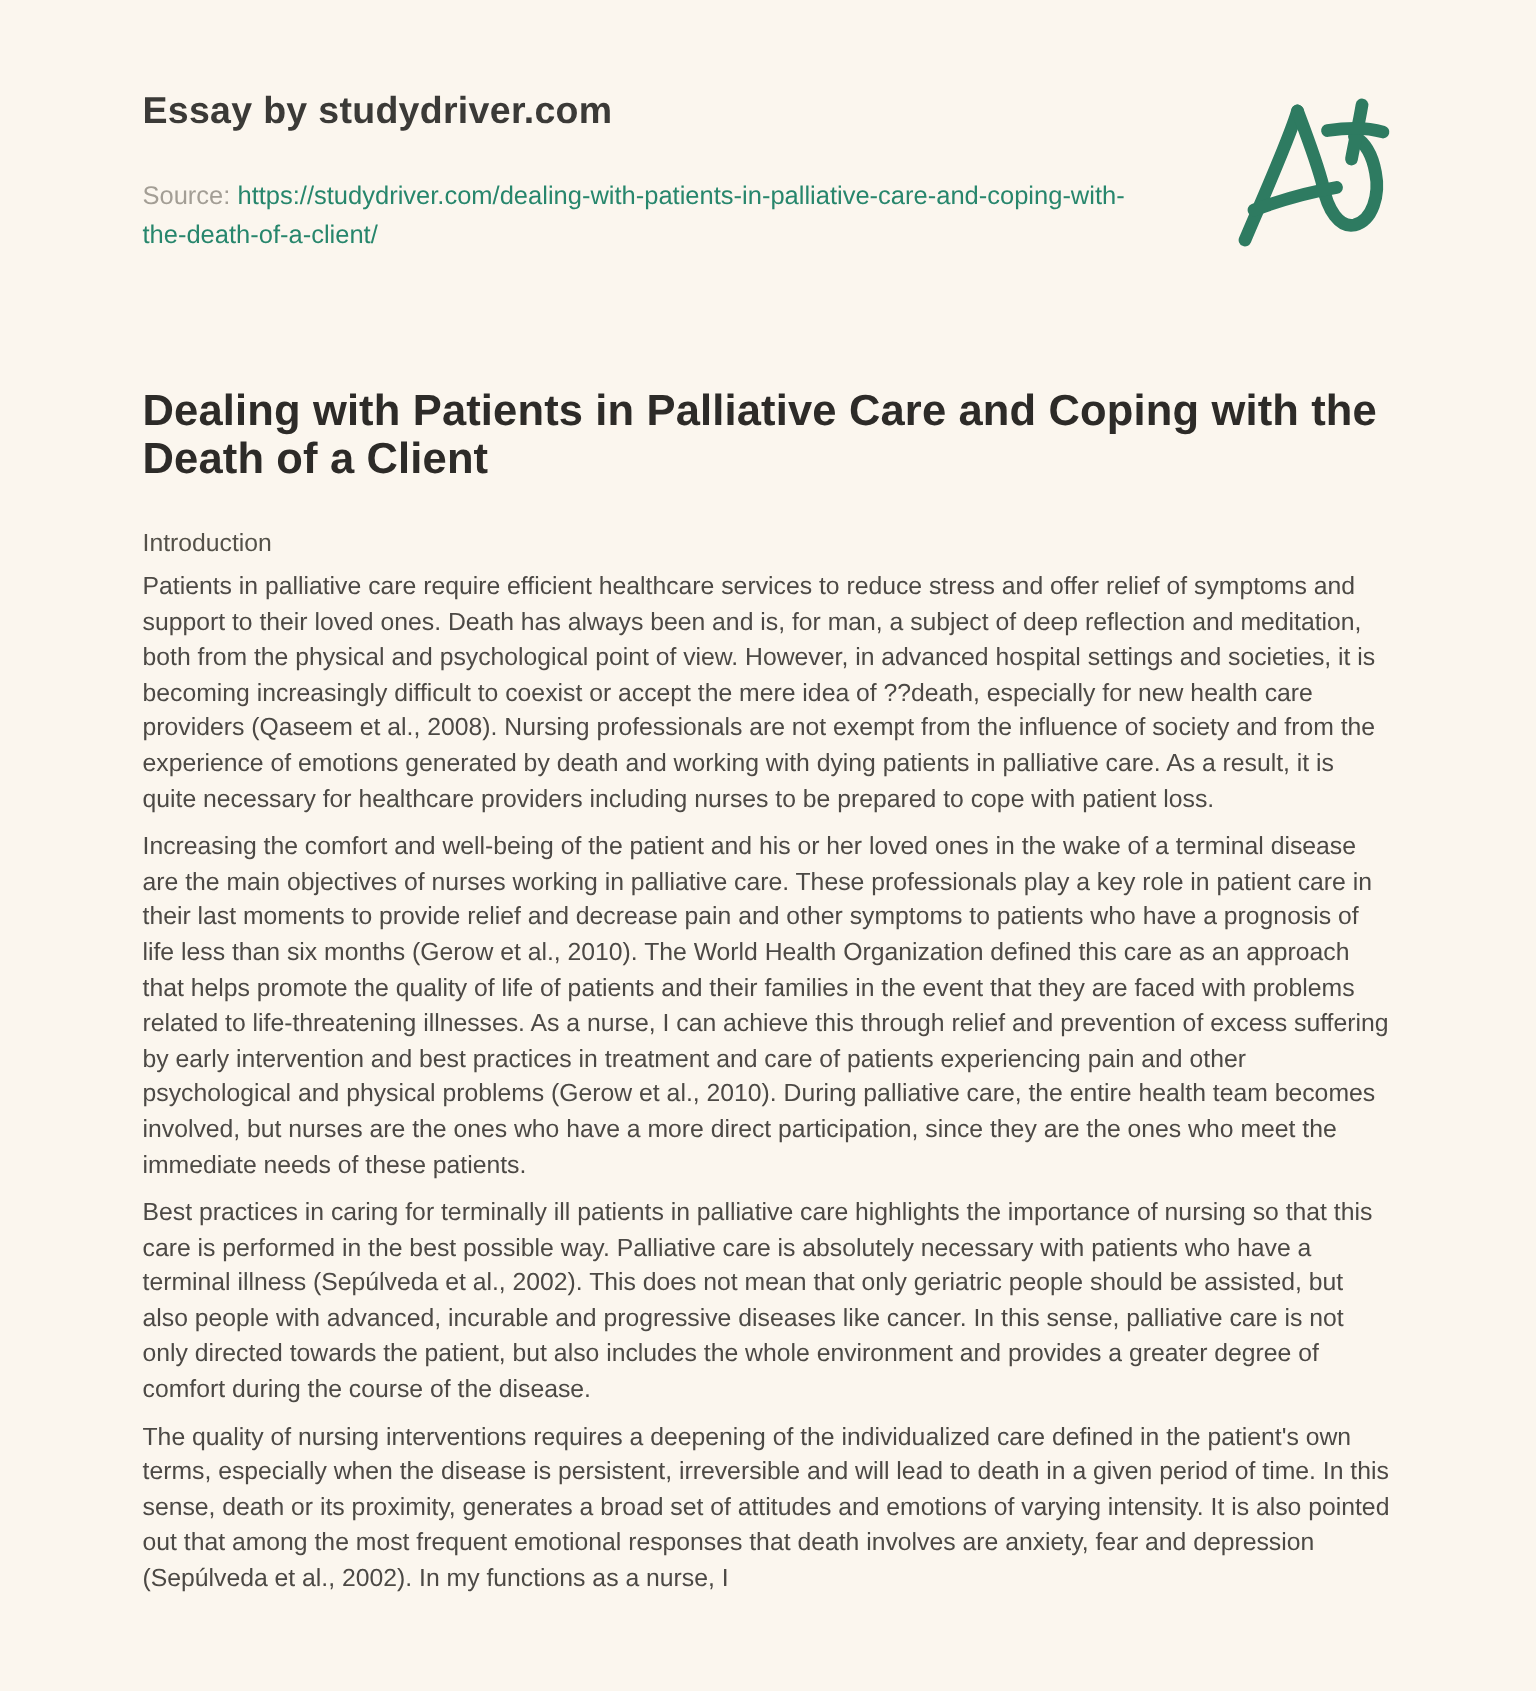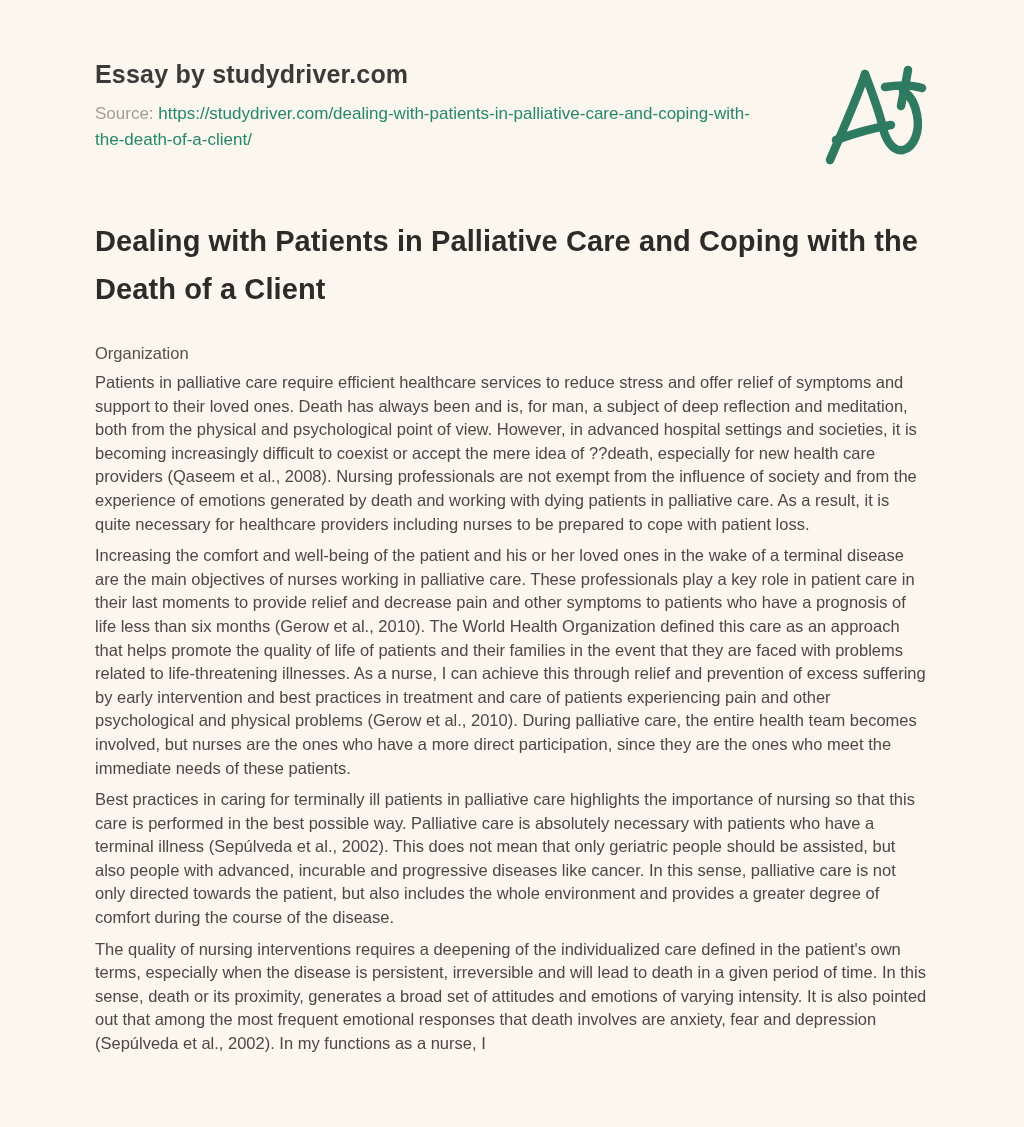--- a/index.html
+++ b/index.html
@@ -16,44 +16,44 @@
     overflow: hidden;
     padding: 60px 97px 0 95px;
   }
   .doc-header {
     font-size: 25px;
     font-weight: 700;
     color: #3B3A37;
     letter-spacing: 0.2px;
   }
   .source-line {
-    margin-top: 12px;
+    margin-top: 29px;
     max-width: 655px;
     font-size: 17px;
     line-height: 26px;
     word-wrap: break-word;
   }
   .source-label {
     color: #A39E95;
   }
   .source-link {
     color: #27866C;
     text-decoration: none;
   }
   .logo-wrap {
     position: absolute;
     left: 823px;
     top: 62px;
     width: 104px;
     height: 104px;
   }
   .article-title {
-    margin-top: 64px;
+    margin-top: 88px;
     font-size: 29px;
-    line-height: 48px;
+    line-height: 32px;
     font-weight: 700;
     color: #2D2B28;
     letter-spacing: 0.1px;
     max-width: 850px;
   }
   .section-heading {
     margin-top: 31px;
     font-size: 16.5px;
     font-weight: 400;
     color: #545149;
@@ -87,21 +87,21 @@
 
         <path d="M85 8 C83 20 80 33 78 44"></path>
 
         <path d="M62 25 C75 23 89 23 99 26"></path>
       </g>
     </svg>
   </div>
 
   <h2 class="article-title">Dealing with Patients in Palliative Care and Coping with the Death of a Client</h2>
 
-  <div class="section-heading">Organization</div>
+  <div class="section-heading">Introduction</div>
 
   <p class="para">Patients in palliative care require efficient healthcare services to reduce stress and offer relief of symptoms and support to their loved ones. Death has always been and is, for man, a subject of deep reflection and meditation, both from the physical and psychological point of view. However, in advanced hospital settings and societies, it is becoming increasingly difficult to coexist or accept the mere idea of ??death, especially for new health care providers (Qaseem et al., 2008). Nursing professionals are not exempt from the influence of society and from the experience of emotions generated by death and working with dying patients in palliative care. As a result, it is quite necessary for healthcare providers including nurses to be prepared to cope with patient loss.</p>
 
   <p class="para">Increasing the comfort and well-being of the patient and his or her loved ones in the wake of a terminal disease are the main objectives of nurses working in palliative care. These professionals play a key role in patient care in their last moments to provide relief and decrease pain and other symptoms to patients who have a prognosis of life less than six months (Gerow et al., 2010). The World Health Organization defined this care as an approach that helps promote the quality of life of patients and their families in the event that they are faced with problems related to life-threatening illnesses. As a nurse, I can achieve this through relief and prevention of excess suffering by early intervention and best practices in treatment and care of patients experiencing pain and other psychological and physical problems (Gerow et al., 2010). During palliative care, the entire health team becomes involved, but nurses are the ones who have a more direct participation, since they are the ones who meet the immediate needs of these patients.</p>
 
   <p class="para">Best practices in caring for terminally ill patients in palliative care highlights the importance of nursing so that this care is performed in the best possible way. Palliative care is absolutely necessary with patients who have a terminal illness (Sepúlveda et al., 2002). This does not mean that only geriatric people should be assisted, but also people with advanced, incurable and progressive diseases like cancer. In this sense, palliative care is not only directed towards the patient, but also includes the whole environment and provides a greater degree of comfort during the course of the disease.</p>
 
   <p class="para">The quality of nursing interventions requires a deepening of the individualized care defined in the patient's own terms, especially when the disease is persistent, irreversible and will lead to death in a given period of time. In this sense, death or its proximity, generates a broad set of attitudes and emotions of varying intensity. It is also pointed out that among the most frequent emotional responses that death involves are anxiety, fear and depression (Sepúlveda et al., 2002). In my functions as a nurse, I</p>
 
 </div>

